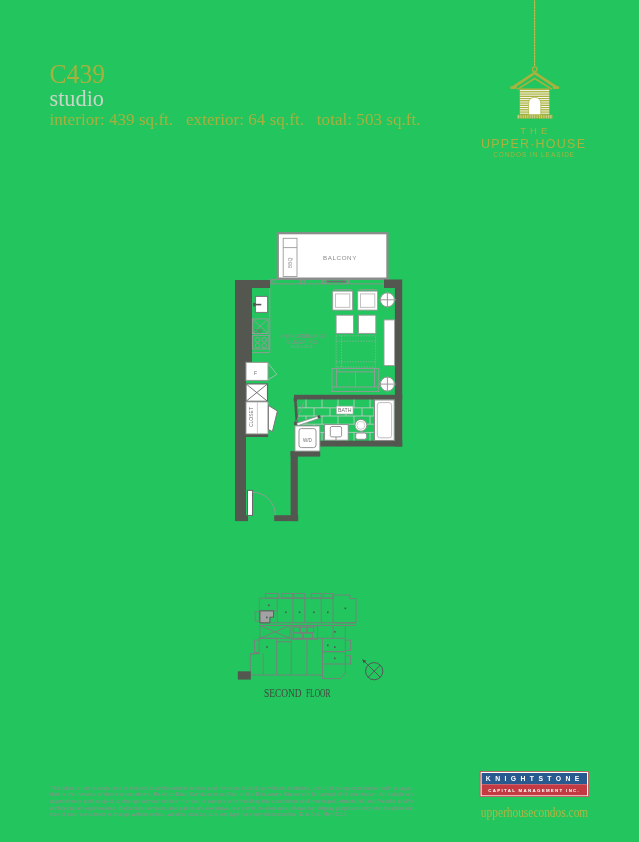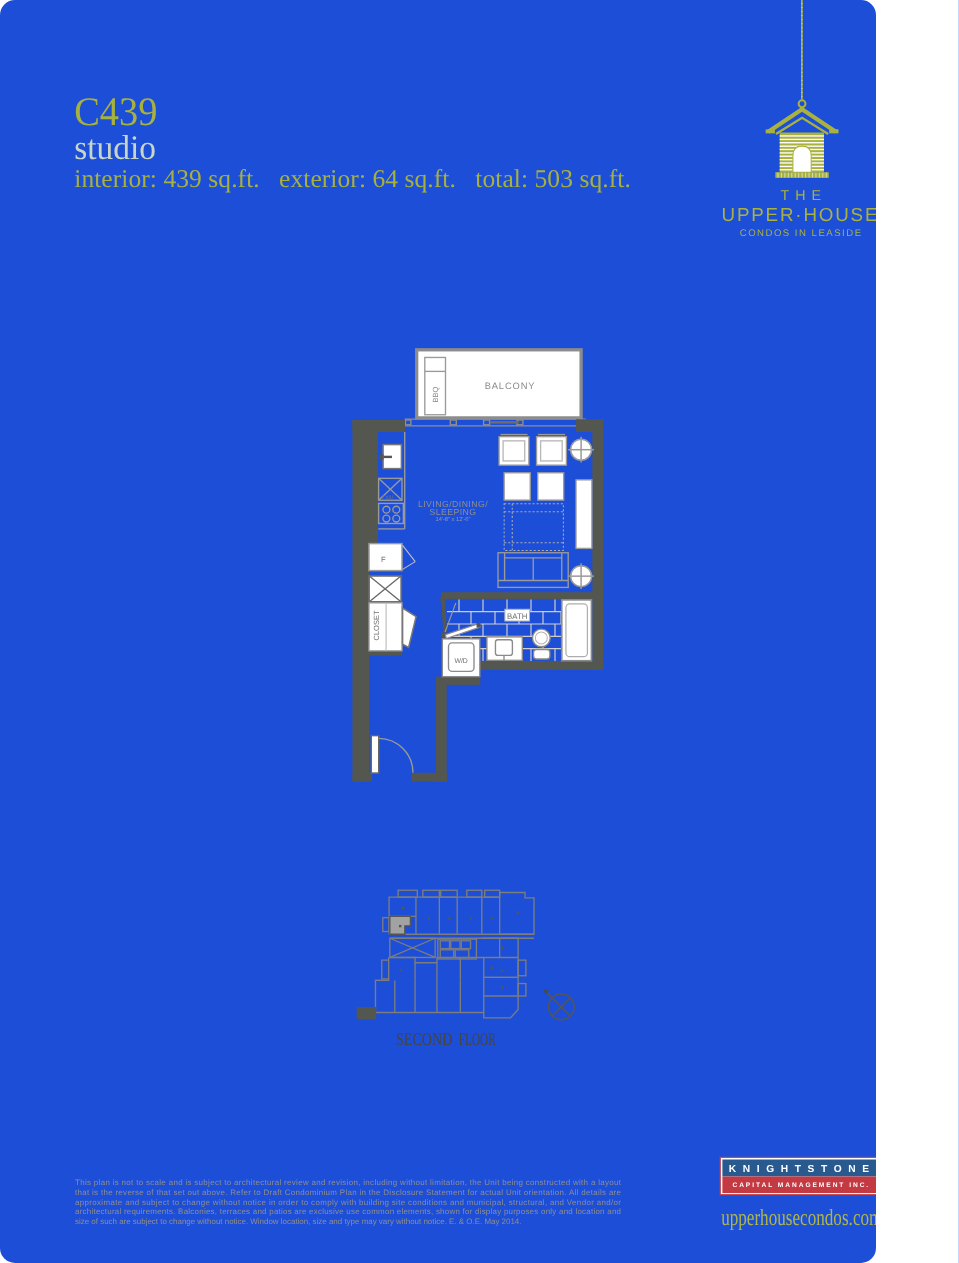--- a/index.html
+++ b/index.html
@@ -1,17 +1,17 @@
 <!DOCTYPE html>
 <html><head>
 <meta charset="utf-8">
 <style>
   html,body{margin:0;padding:0;background:#fff;}
-  #page{position:relative;width:584px;height:842px;background:#1d4ed8;overflow:hidden;
-        font-family:"Liberation Sans",sans-serif;border-radius:10px;}
+  #page{position:relative;width:639px;height:842px;background:#22c55e;overflow:hidden;
+        font-family:"Liberation Sans",sans-serif;}
   svg{position:absolute;left:0;top:0;display:block;}
   text{font-family:"Liberation Sans",sans-serif;}
   .ser{font-family:"Liberation Serif",serif;}
 </style>
 </head>
 <body>
 <div id="page">
 <svg width="639" height="842" viewBox="0 0 639 842">
 
 <text class="ser" x="49.5" y="83" font-size="27" fill="#a6b13e" textLength="55.5" lengthAdjust="spacingAndGlyphs">C439</text>

